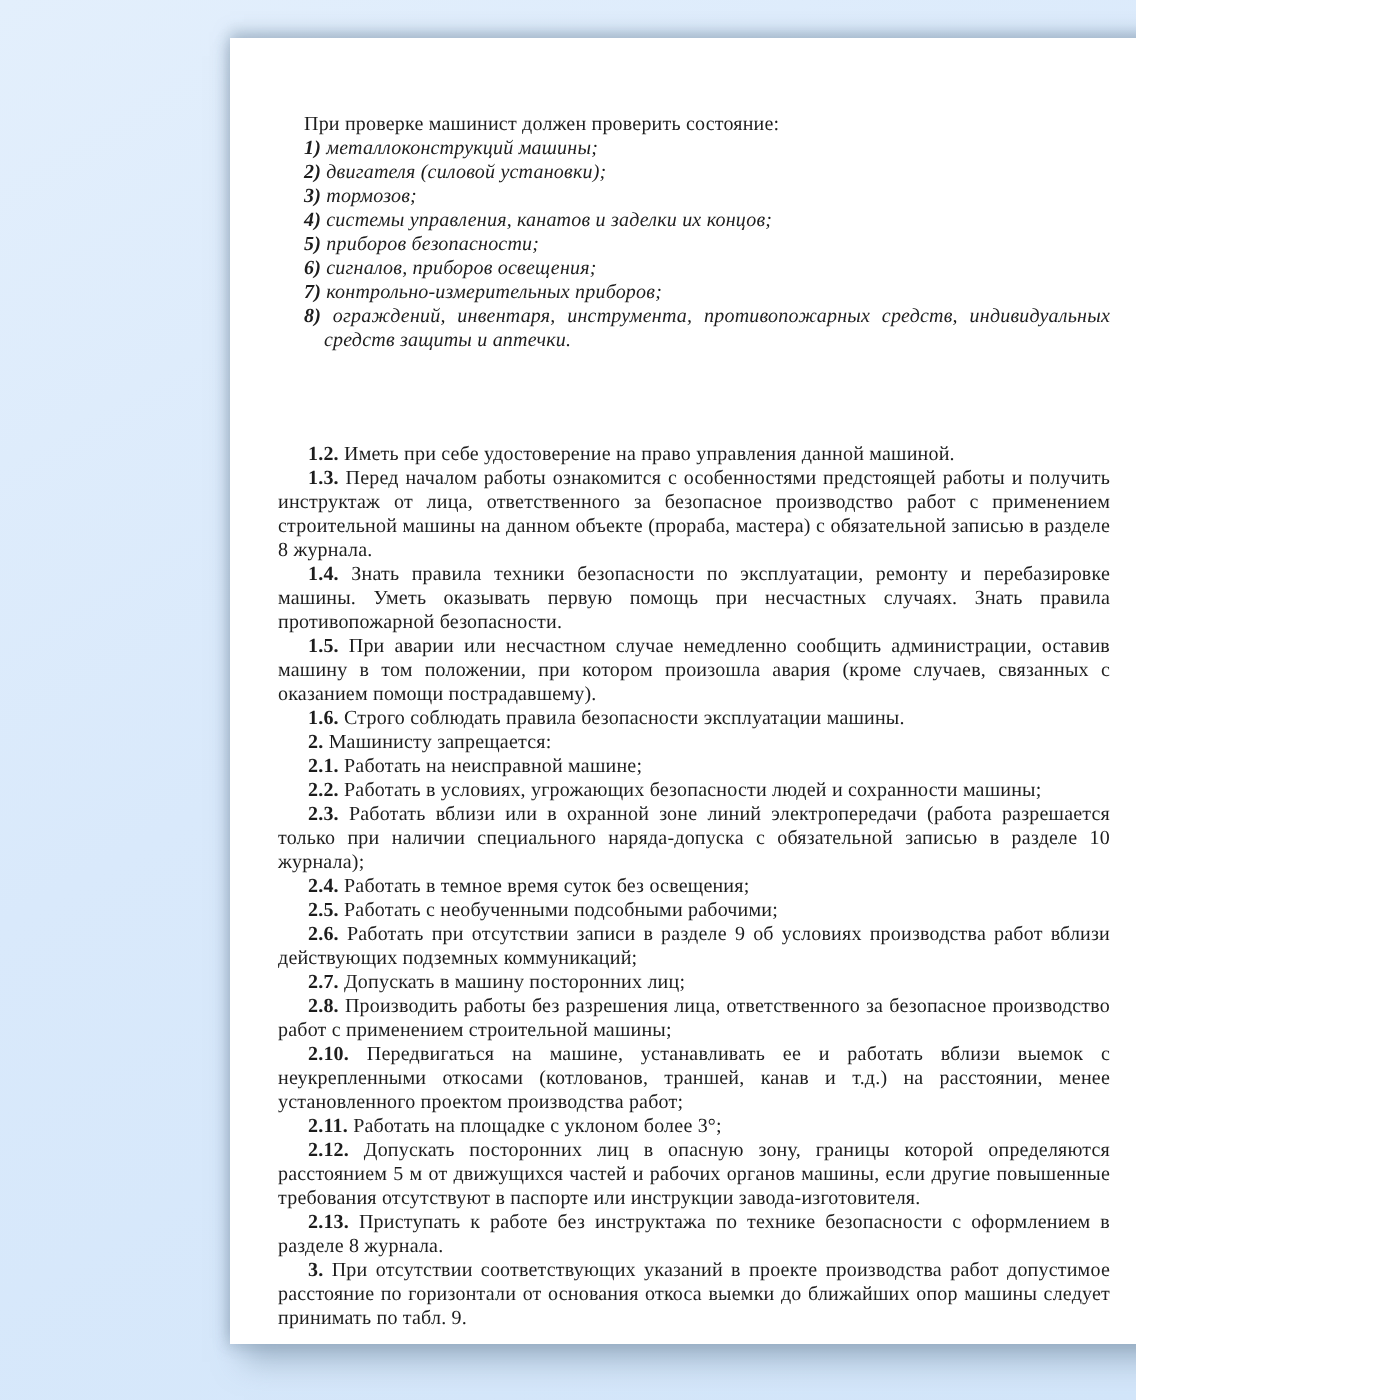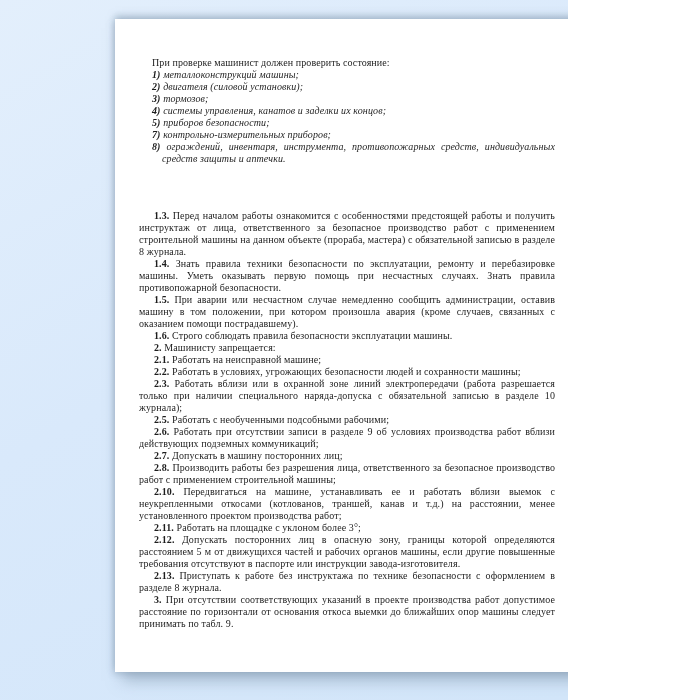--- a/index.html
+++ b/index.html
@@ -57,33 +57,36 @@
 <div class="stage">
   <div class="paper txt">
     <div class="block-a">
       <p class="intro">При проверке машинист должен проверить состояние:</p>
       <div id="checklist-items">
           <div class="li"><b class="num">1)</b> <span>металлоконструкций машины;</span></div>
           <div class="li"><b class="num">2)</b> <span>двигателя (силовой установки);</span></div>
           <div class="li"><b class="num">3)</b> <span>тормозов;</span></div>
           <div class="li"><b class="num">4)</b> <span>системы управления, канатов и заделки их концов;</span></div>
           <div class="li"><b class="num">5)</b> <span>приборов безопасности;</span></div>
+          <div class="li"><b class="num">6)</b> <span>сигналов, приборов освещения;</span></div>
           <div class="li"><b class="num">7)</b> <span>контрольно-измерительных приборов;</span></div>
           <div class="li"><b class="num">8)</b> <span>ограждений, инвентаря, инструмента, противопожарных средств, индивидуальных средств защиты и аптечки.</span></div>
         </div>
     </div>
     <div class="block-b" id="paragraphs">
+        <div class="para"><b class="num">1.2.</b> <span>Иметь при себе удостоверение на право управления данной машиной.</span></div>
         <div class="para"><b class="num">1.3.</b> <span>Перед началом работы ознакомится с особенностями предстоящей работы и получить инструктаж от лица, ответственного за безопасное производство работ с применением строительной машины на данном объекте (прораба, мастера) с обязательной записью в разделе 8 журнала.</span></div>
         <div class="para"><b class="num">1.4.</b> <span>Знать правила техники безопасности по эксплуатации, ремонту и перебазировке машины. Уметь оказывать первую помощь при несчастных случаях. Знать правила противопожарной безопасности.</span></div>
         <div class="para"><b class="num">1.5.</b> <span>При аварии или несчастном случае немедленно сообщить администрации, оставив машину в том положении, при котором произошла авария (кроме случаев, связанных с оказанием помощи пострадавшему).</span></div>
         <div class="para"><b class="num">1.6.</b> <span>Строго соблюдать правила безопасности эксплуатации машины.</span></div>
         <div class="para"><b class="num">2.</b> <span>Машинисту запрещается:</span></div>
         <div class="para"><b class="num">2.1.</b> <span>Работать на неисправной машине;</span></div>
         <div class="para"><b class="num">2.2.</b> <span>Работать в условиях, угрожающих безопасности людей и сохранности машины;</span></div>
         <div class="para"><b class="num">2.3.</b> <span>Работать вблизи или в охранной зоне линий электропередачи (работа разрешается только при наличии специального наряда-допуска с обязательной записью в разделе 10 журнала);</span></div>
+        <div class="para"><b class="num">2.4.</b> <span>Работать в темное время суток без освещения;</span></div>
         <div class="para"><b class="num">2.5.</b> <span>Работать с необученными подсобными рабочими;</span></div>
         <div class="para"><b class="num">2.6.</b> <span>Работать при отсутствии записи в разделе 9 об условиях производства работ вблизи действующих подземных коммуникаций;</span></div>
         <div class="para"><b class="num">2.7.</b> <span>Допускать в машину посторонних лиц;</span></div>
         <div class="para"><b class="num">2.8.</b> <span>Производить работы без разрешения лица, ответственного за безопасное производство работ с применением строительной машины;</span></div>
         <div class="para"><b class="num">2.10.</b> <span>Передвигаться на машине, устанавливать ее и работать вблизи выемок с неукрепленными откосами (котлованов, траншей, канав и т.д.) на расстоянии, менее установленного проектом производства работ;</span></div>
         <div class="para"><b class="num">2.11.</b> <span>Работать на площадке с уклоном более 3°;</span></div>
         <div class="para"><b class="num">2.12.</b> <span>Допускать посторонних лиц в опасную зону, границы которой определяются расстоянием 5 м от движущихся частей и рабочих органов машины, если другие повышенные требования отсутствуют в паспорте или инструкции завода-изготовителя.</span></div>
         <div class="para"><b class="num">2.13.</b> <span>Приступать к работе без инструктажа по технике безопасности с оформлением в разделе 8 журнала.</span></div>
         <div class="para"><b class="num">3.</b> <span>При отсутствии соответствующих указаний в проекте производства работ допустимое расстояние по горизонтали от основания откоса выемки до ближайших опор машины следует принимать по табл. 9.</span></div>
       </div>

